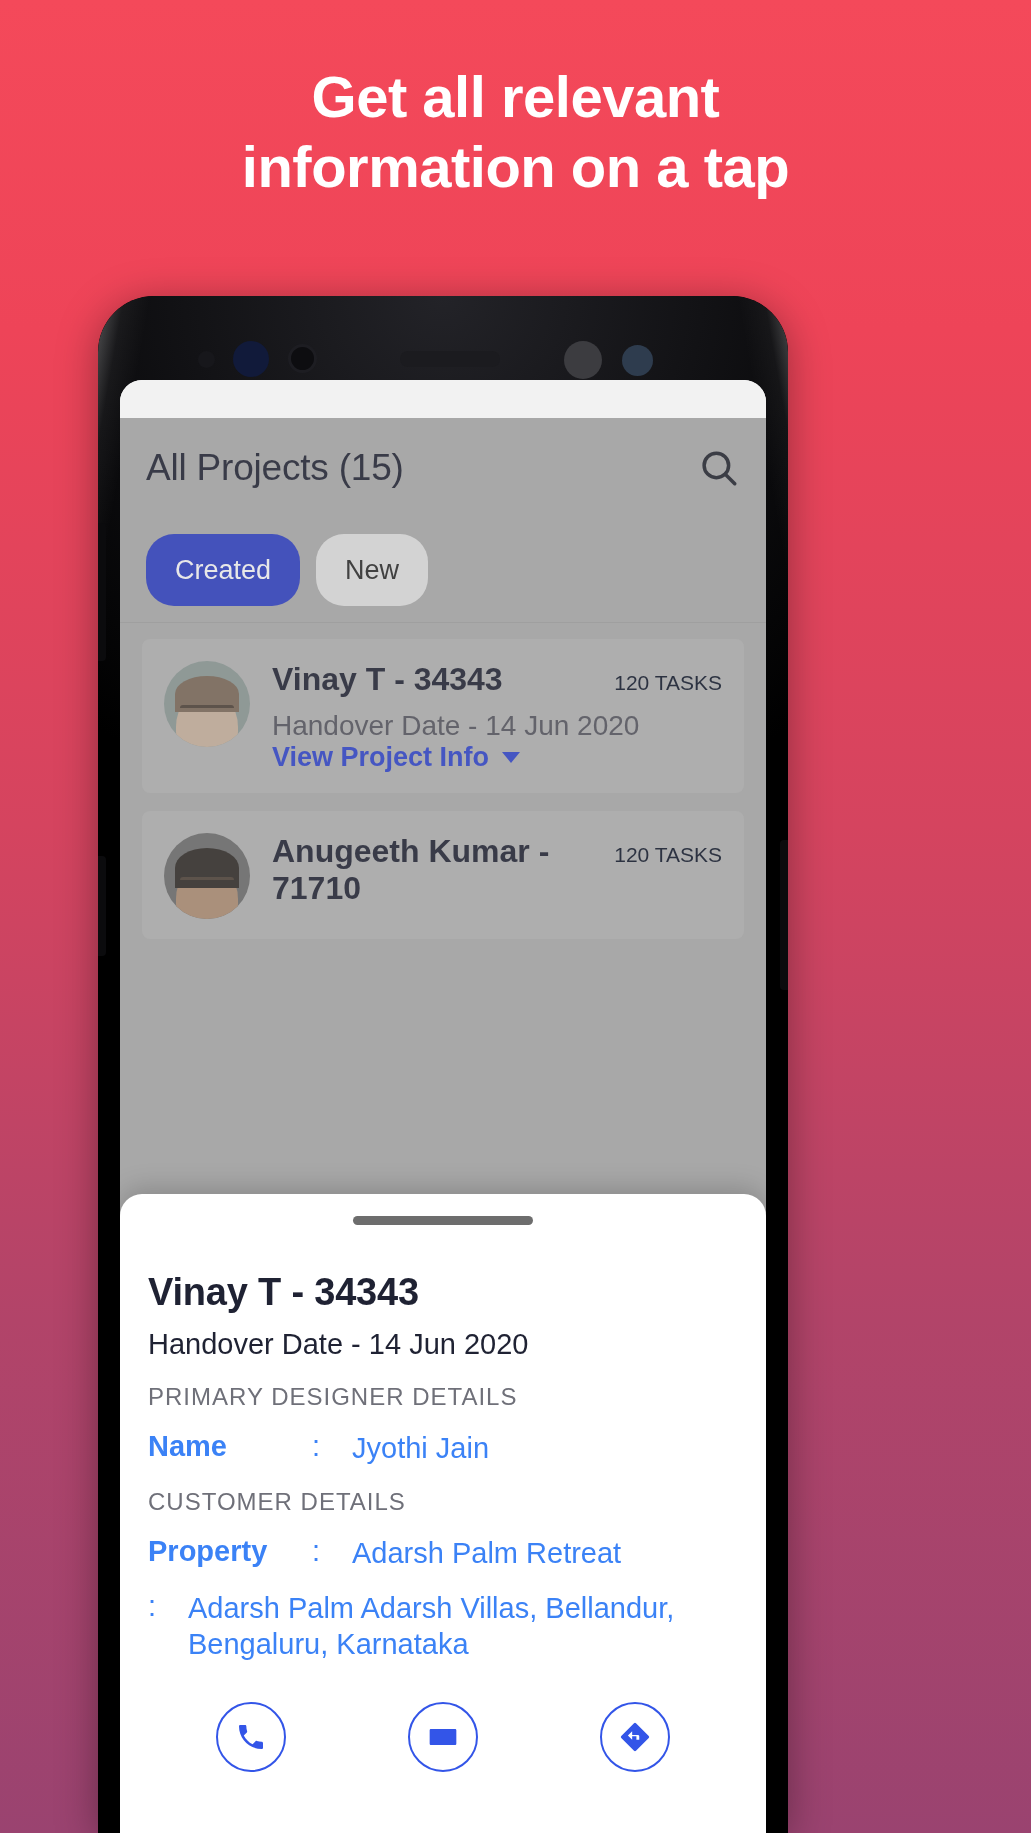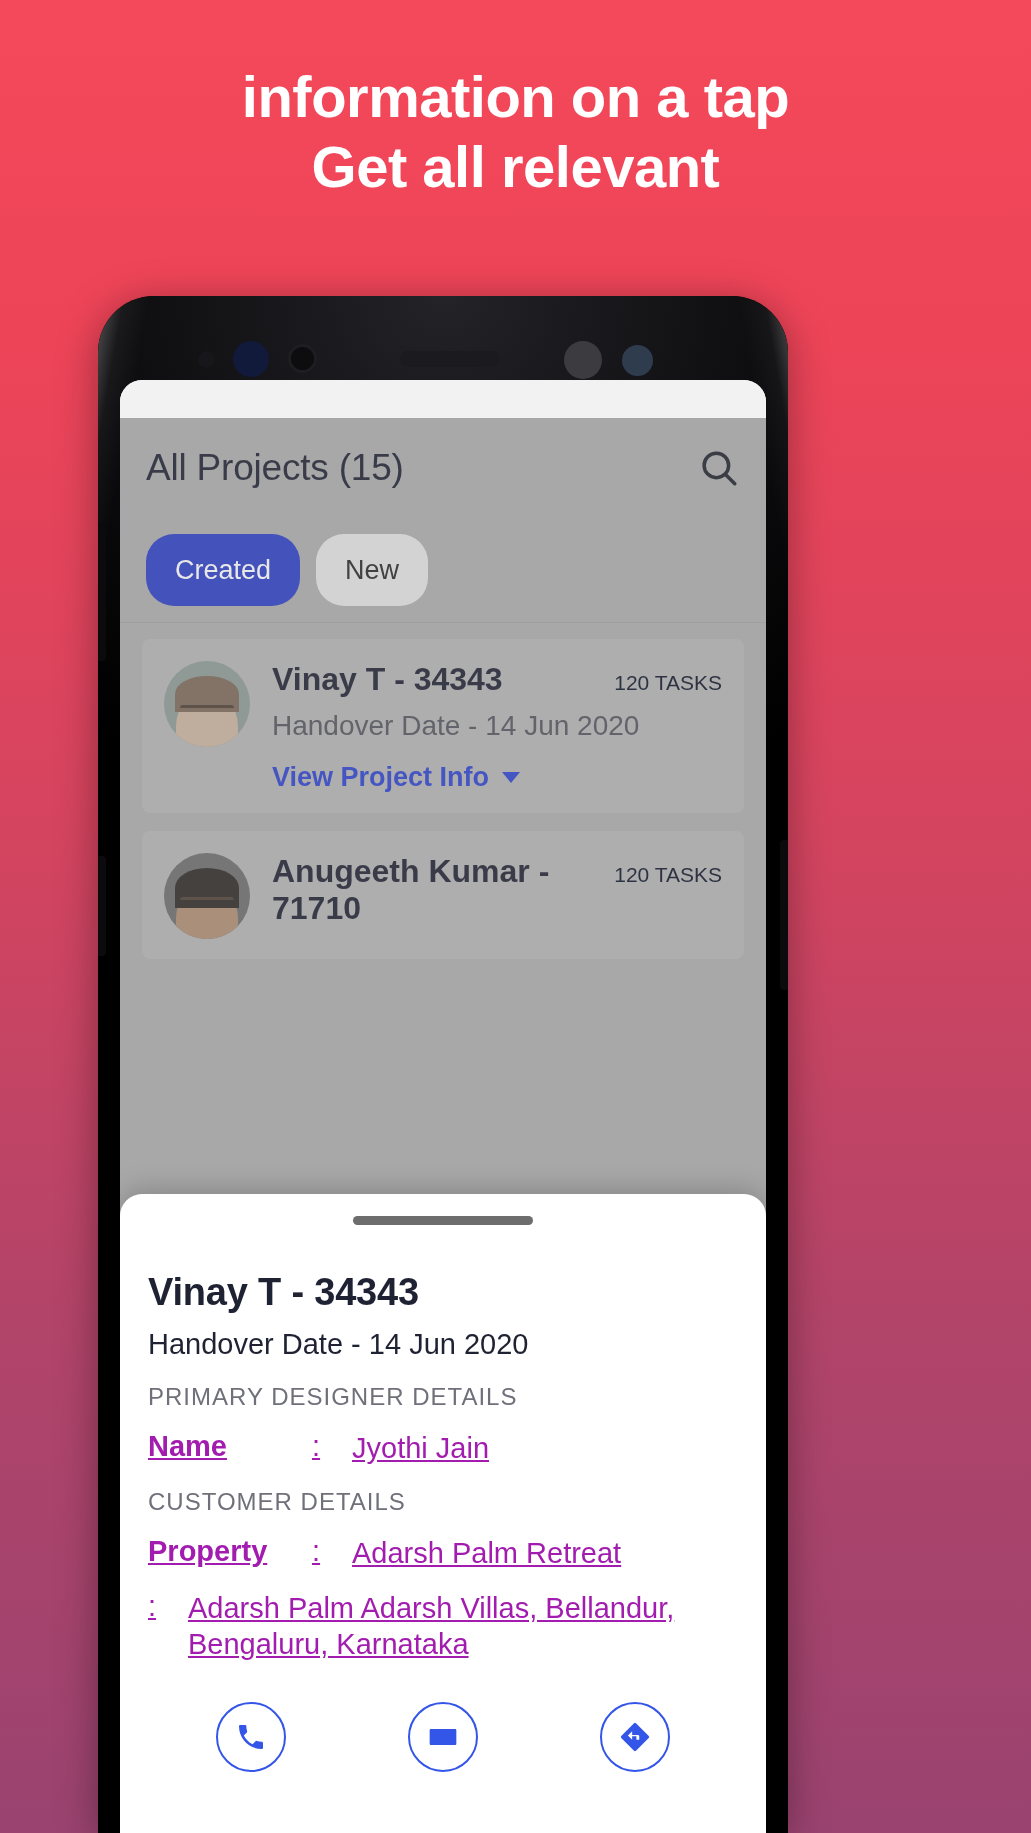--- a/index.html
+++ b/index.html
@@ -108,55 +108,55 @@
   }
   .avatar.dark{ background:#6d6d6d; }
   .avatar.dark .face{ background:#b08f74; }
   .avatar.dark .hair{ background:#2f2a26; height:40px; }
 
   .card-body{ flex:1; min-width:0; }
   .card-row1{ display:flex; align-items:baseline; justify-content:space-between; gap:10px; }
   .card-name{ font-size:32px; font-weight:bold; color:#1f2233; }
   .card-tasks{ font-size:21px; color:#0f172a; white-space:nowrap; }
   .card-date{ font-size:28px; color:#55555f; margin-top:12px; }
-  .card-link{ font-size:27px; color:#2f44cf; font-weight:bold; margin-top:20px; display:flex; align-items:center; gap:13px; }
+  .card-link{ font-size:27px; color:#2f44cf; font-weight:bold; display:flex; align-items:center; gap:13px; }
   .caret{ width:0; height:0; border-left:9px solid transparent; border-right:9px solid transparent; border-top:11px solid #2f44cf; }
 
   
   .scrim{ position:absolute; left:0; top:0; right:0; bottom:0; background:rgba(150,150,150,.22); pointer-events:none; }
 
   
   .sheet{
     position:absolute; left:0; bottom:0; width:646px; height:639px;
     background:#ffffff; border-radius:22px 22px 0 0;
     box-shadow:0 -6px 26px rgba(0,0,0,.18);
     padding:0 28px;
   }
   .grabber{ width:180px; height:9px; border-radius:6px; background:#6d6d6d; margin:22px auto 0 auto; }
   .sheet-title{ font-size:38px; font-weight:bold; color:#1f2233; margin-top:46px; letter-spacing:-0.2px; }
   .sheet-sub{ font-size:29px; color:#1f2233; margin-top:14px; }
   .section-label{ font-size:24px; color:#6f7079; letter-spacing:1px; margin-top:22px; }
-  .kv{ display:flex; margin-top:19px; font-size:29px; color:#a21caf;text-decoration:underline; }
+  .kv{ display:flex; margin-top:19px; font-size:29px; color:#3b82f6; }
   .kv .k{ width:164px; font-weight:bold; flex:none; }
   .kv .c{ width:40px; flex:none; }
   .kv .v{ flex:1; line-height:36px; }
 
   .actions{ display:flex; justify-content:space-between; padding:0 18px; margin-top:40px; }
   .action{ display:flex; flex-direction:column; align-items:center; gap:17px; width:170px; }
   .action-circle{
     width:70px; height:70px; border-radius:50%;
     border:2.5px solid #3355e8; display:flex; align-items:center; justify-content:center;
   }
 </style>
 </head>
 <body>
 
 <div class="headline">
+  <div>Get all relevant</div>
   <div>information on a tap</div>
-  <div>Get all relevant</div>
 </div>
 
 <div class="phone">
   <div class="phone-gloss"></div>
 
   <div class="btn-side btn-left1"></div>
   <div class="btn-side btn-left2"></div>
   <div class="btn-side btn-right1"></div>
 
   <div class="sensors">

